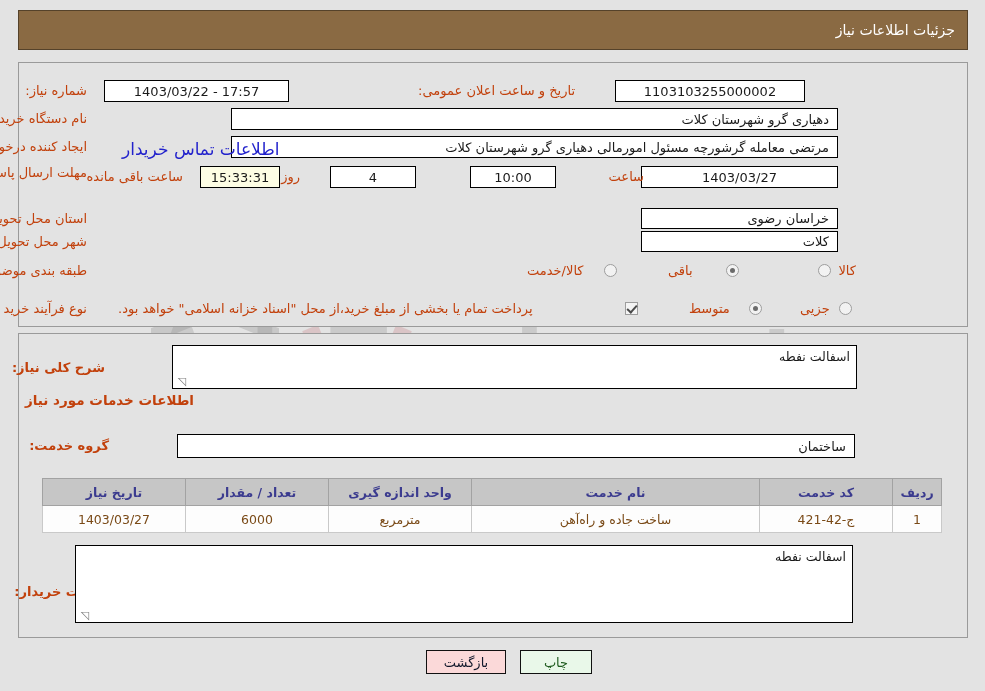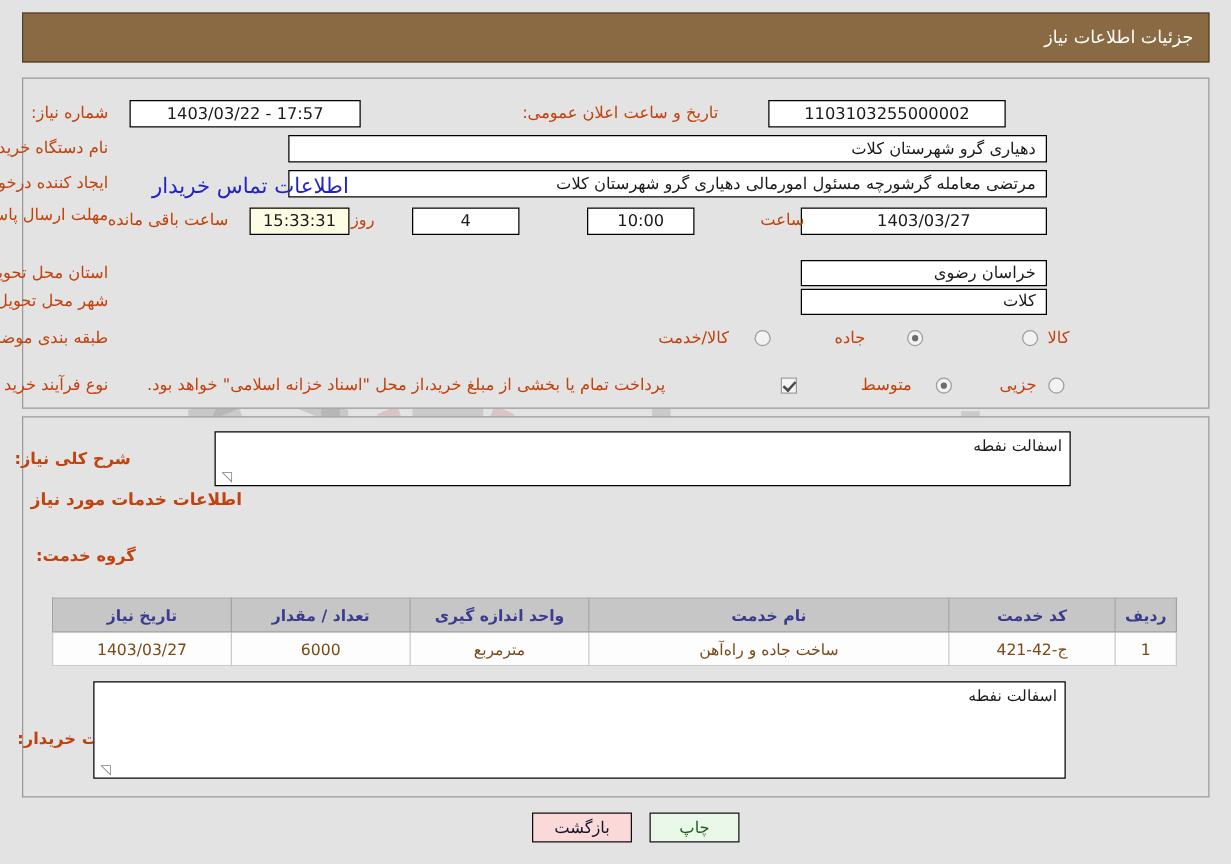--- a/index.html
+++ b/index.html
@@ -271,21 +271,21 @@
 
   <div class="lbl" style="right:898px; top:234px;">شهر محل تحویل:</div>
   <div class="fld right" style="left:641px; top:231px; width:197px; height:21px; padding-right:8px;">کلات</div>
 
   <div class="lbl" style="right:898px; top:263px;">طبقه بندی موضوعی:</div>
 
   <div class="radio" style="left:818px; top:264px;"></div>
   <div class="lbl" style="right:129px; top:263px; left:auto;">کالا</div>
 
   <div class="radio on" style="left:726px; top:264px;"></div>
-  <div class="lbl" style="left:668px; top:263px;">جاده</div>
+  <div class="lbl" style="left:668px; top:263px;">باقی</div>
 
   <div class="radio" style="left:604px; top:264px;"></div>
   <div class="lbl" style="left:527px; top:263px;">کالا/خدمت</div>
 
   <div class="lbl" style="right:898px; top:301px;">نوع فرآیند خرید :</div>
 
   <div class="radio" style="left:839px; top:302px;"></div>
   <div class="lbl" style="left:800px; top:301px;">جزیی</div>
 
   <div class="radio on" style="left:749px; top:302px;"></div>
@@ -298,20 +298,21 @@
 
   <div class="lbl b" style="right:880px; top:360px;">شرح کلی نیاز:</div>
   <div class="ta" style="left:172px; top:345px; width:685px; height:44px;">
     <span>اسفالت نفطه</span>
     <span class="grip">◹</span>
   </div>
 
   <div class="lbl b" style="right:791px; top:392px; font-size:13.5px;">اطلاعات خدمات مورد نیاز</div>
 
   <div class="lbl b" style="right:876px; top:438px;">گروه خدمت:</div>
+  <div class="fld right" style="left:177px; top:434px; width:678px; height:24px; padding-right:8px;">ساختمان</div>
 
   <table class="tbl">
     <thead>
       <tr>
         <th style="width:36px;">ردیف</th>
         <th style="width:120px;">کد خدمت</th>
         <th>نام خدمت</th>
         <th style="width:130px;">واحد اندازه گیری</th>
         <th style="width:130px;">تعداد / مقدار</th>
         <th style="width:130px;margin-left:12px;">تاریخ نیاز</th>

